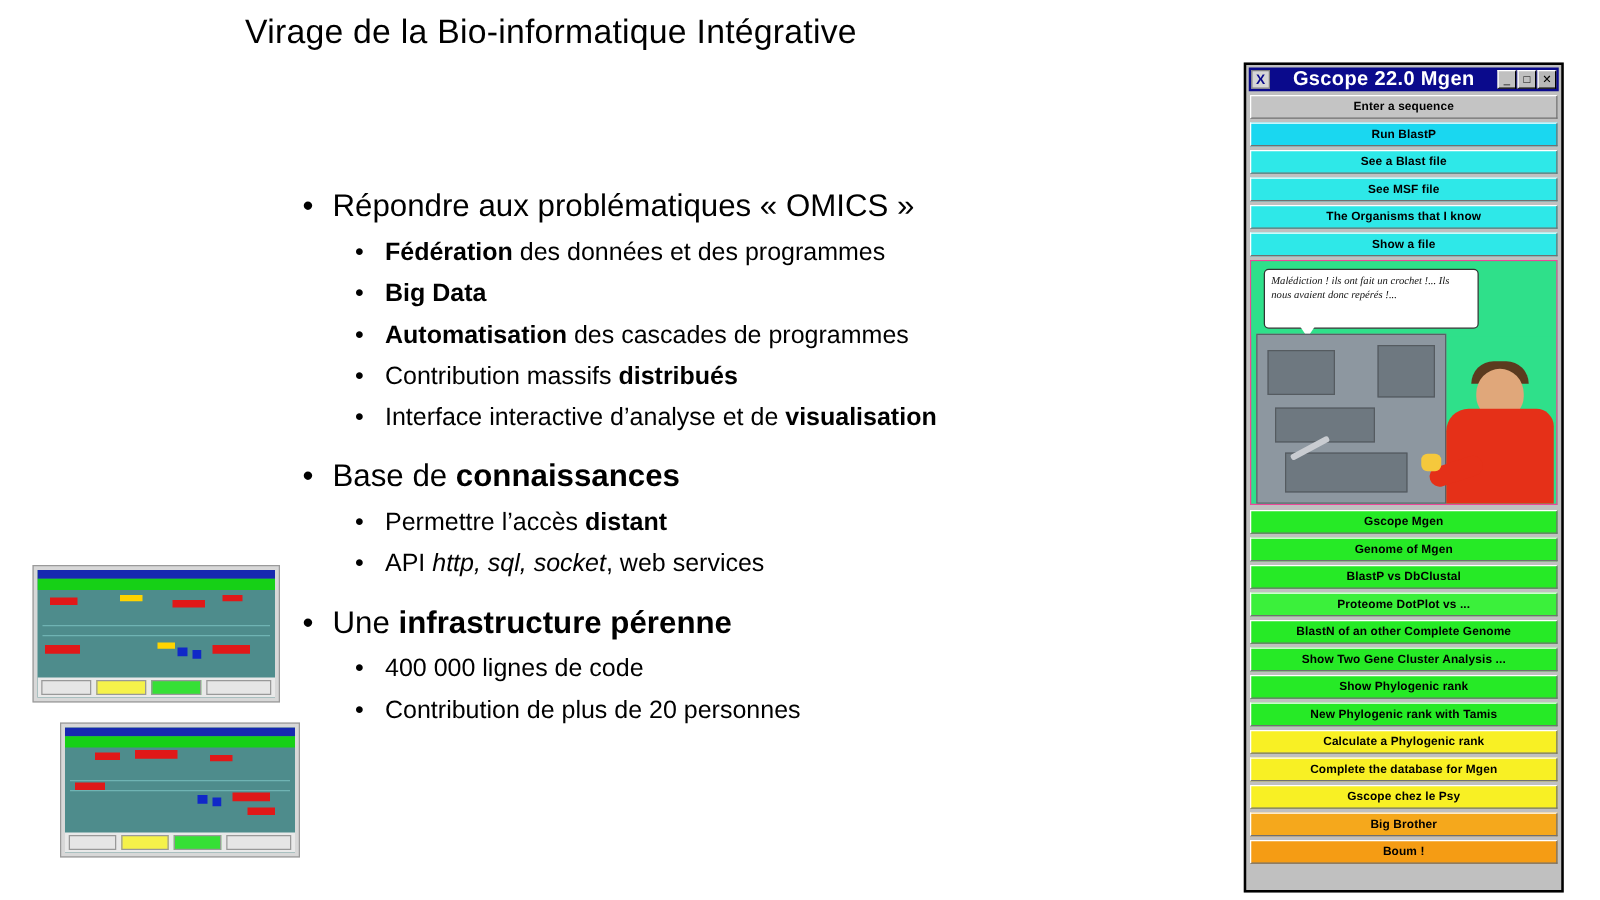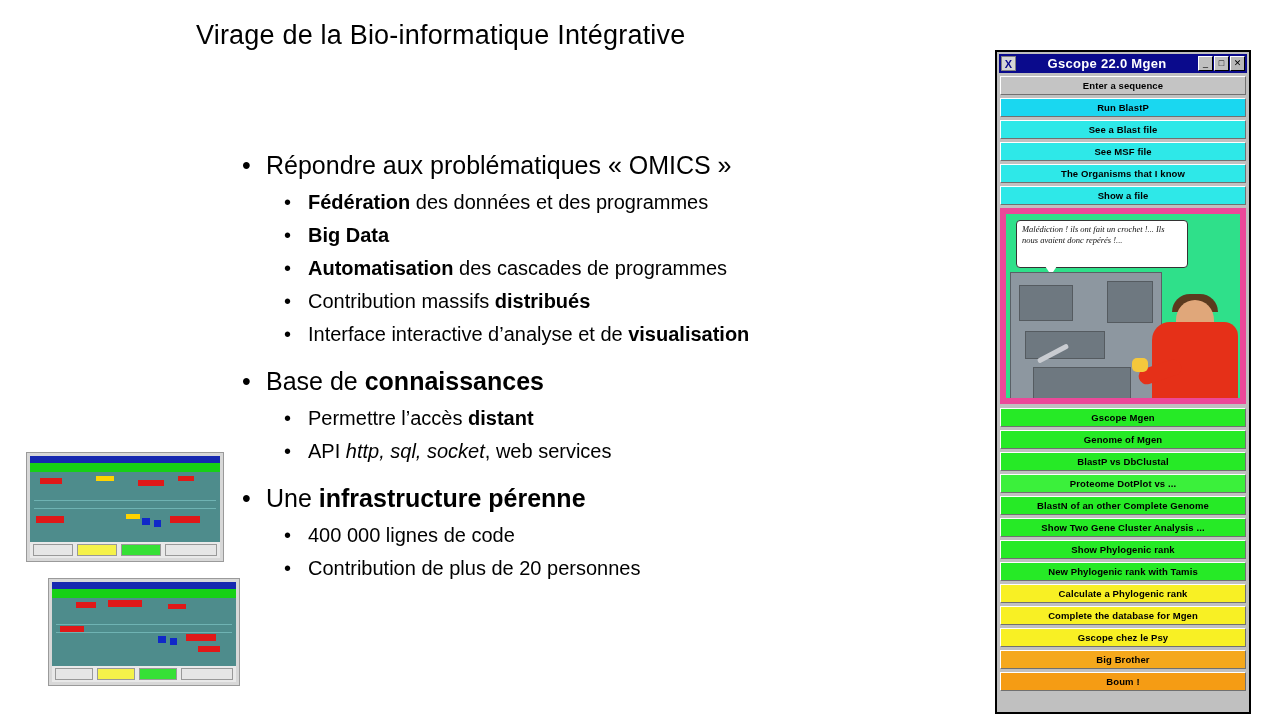--- a/index.html
+++ b/index.html
@@ -13,21 +13,21 @@
     position: relative;
     overflow: hidden;
     font-family: "Liberation Sans", sans-serif;
     color: #000000;
   }
 
   
   .title-block {
     position: absolute;
     left: 196px;
-    top: 18px;
+    top: 8px;
     width: 700px;
   }
   .title-line1 {
     font-size: 27px;
     line-height: 34px;
     letter-spacing: 0.2px;
     white-space: nowrap;
   }
   .title-line2 {
     font-size: 25px;
@@ -163,21 +163,21 @@
     font-size: 11px;
     font-weight: bold;
     text-align: center;
     line-height: 15px;
     border: 1px solid #808080;
     box-sizing: border-box;
   }
   .titlebar .ttext {
     flex: 1;
     color: #ffffff;
-    font-size: 13px;
+    font-size: 16px;
     font-weight: bold;
     text-align: center;
     letter-spacing: 0.3px;
   }
   .titlebar .tbtns { display: flex; gap: 1px; }
   .tbtn {
     width: 15px; height: 15px;
     background: #c0c0c0;
     border: 1px solid #ffffff;
     border-right-color: #000;
@@ -220,21 +220,21 @@
   .c-orange{ background: #f5a81c; }
   .c-orange2{ background: #f59c14; }
 
   
   .comic {
     position: relative;
     width: 100%;
     height: 196px;
     margin-bottom: 4px;
     background: #2fe08a;
-    border: 6px solid #ec4899;
+    border: 1px solid #ec4899;
     box-sizing: border-box;
     overflow: hidden;
   }
   .comic-bg-top {
     position: absolute; left: 0; top: 0; right: 0; height: 60px;
     background: #2fe08a;
   }
   .bubble {
     position: absolute;
     left: 10px; top: 6px;

